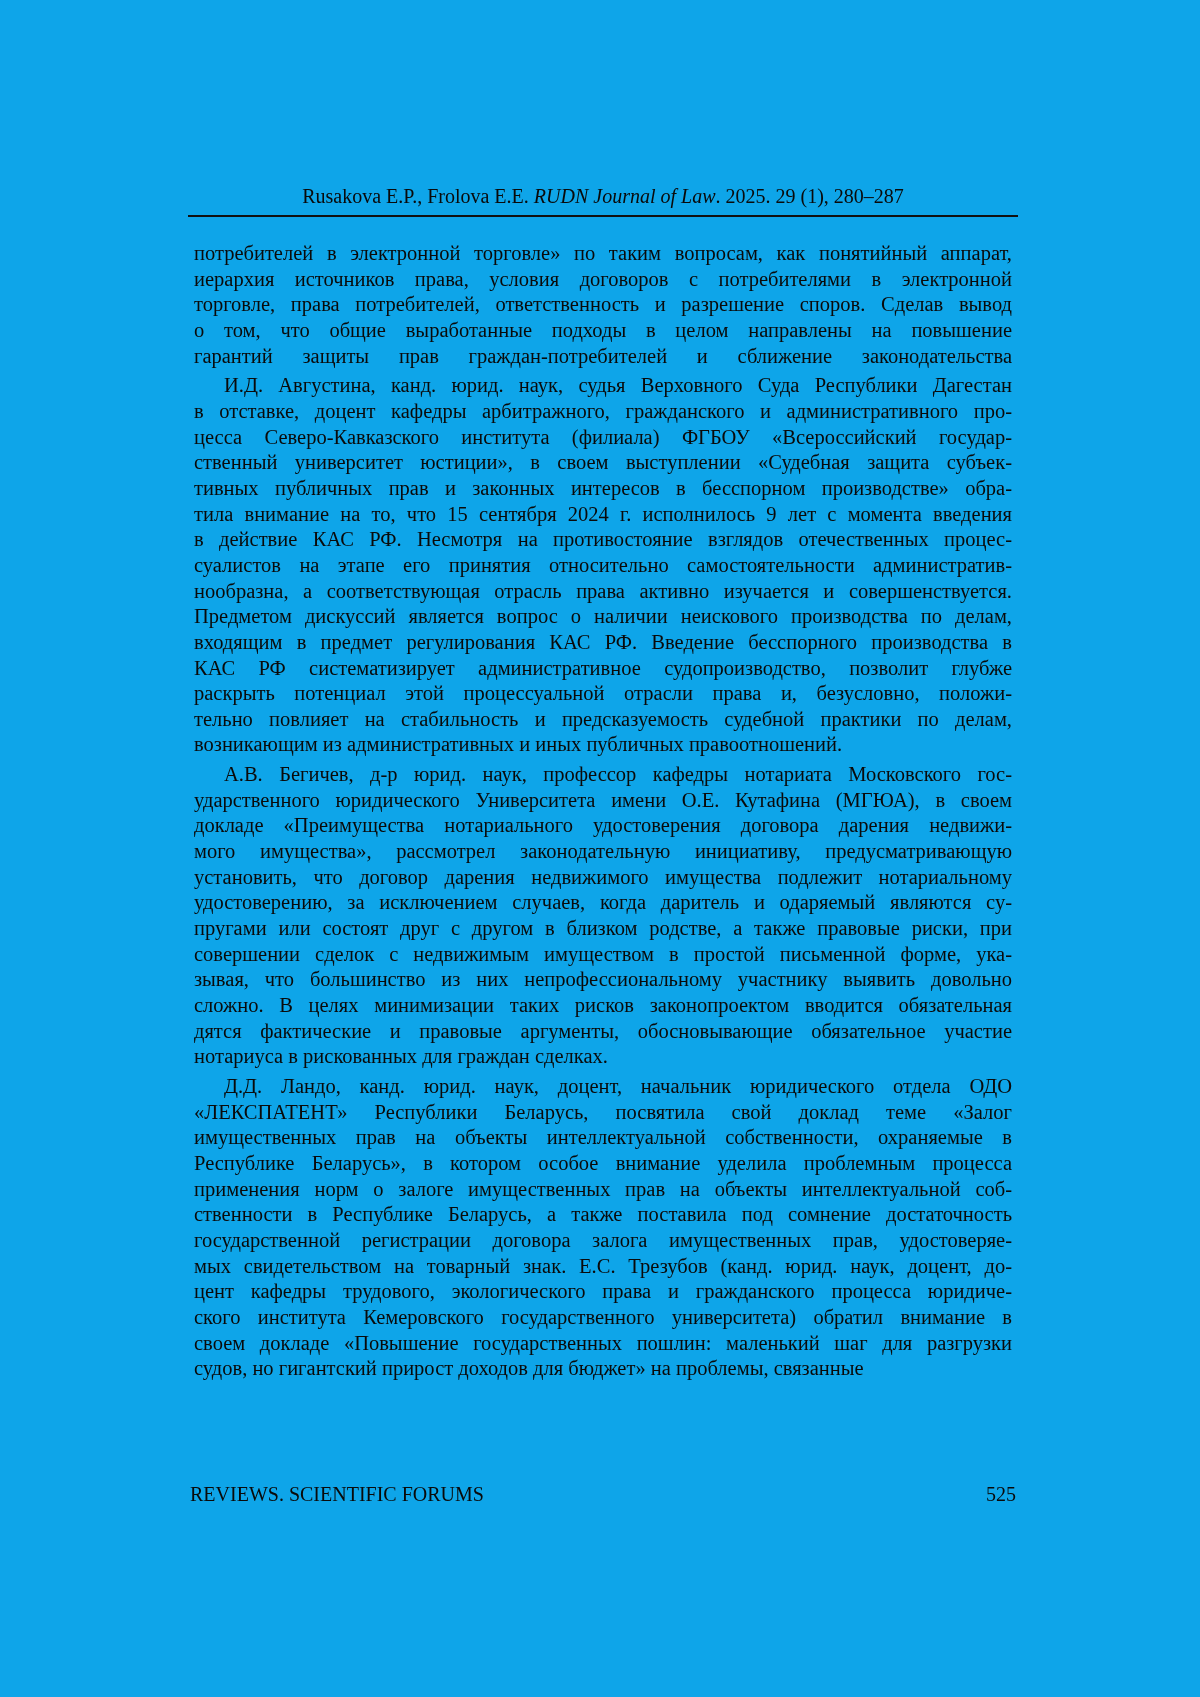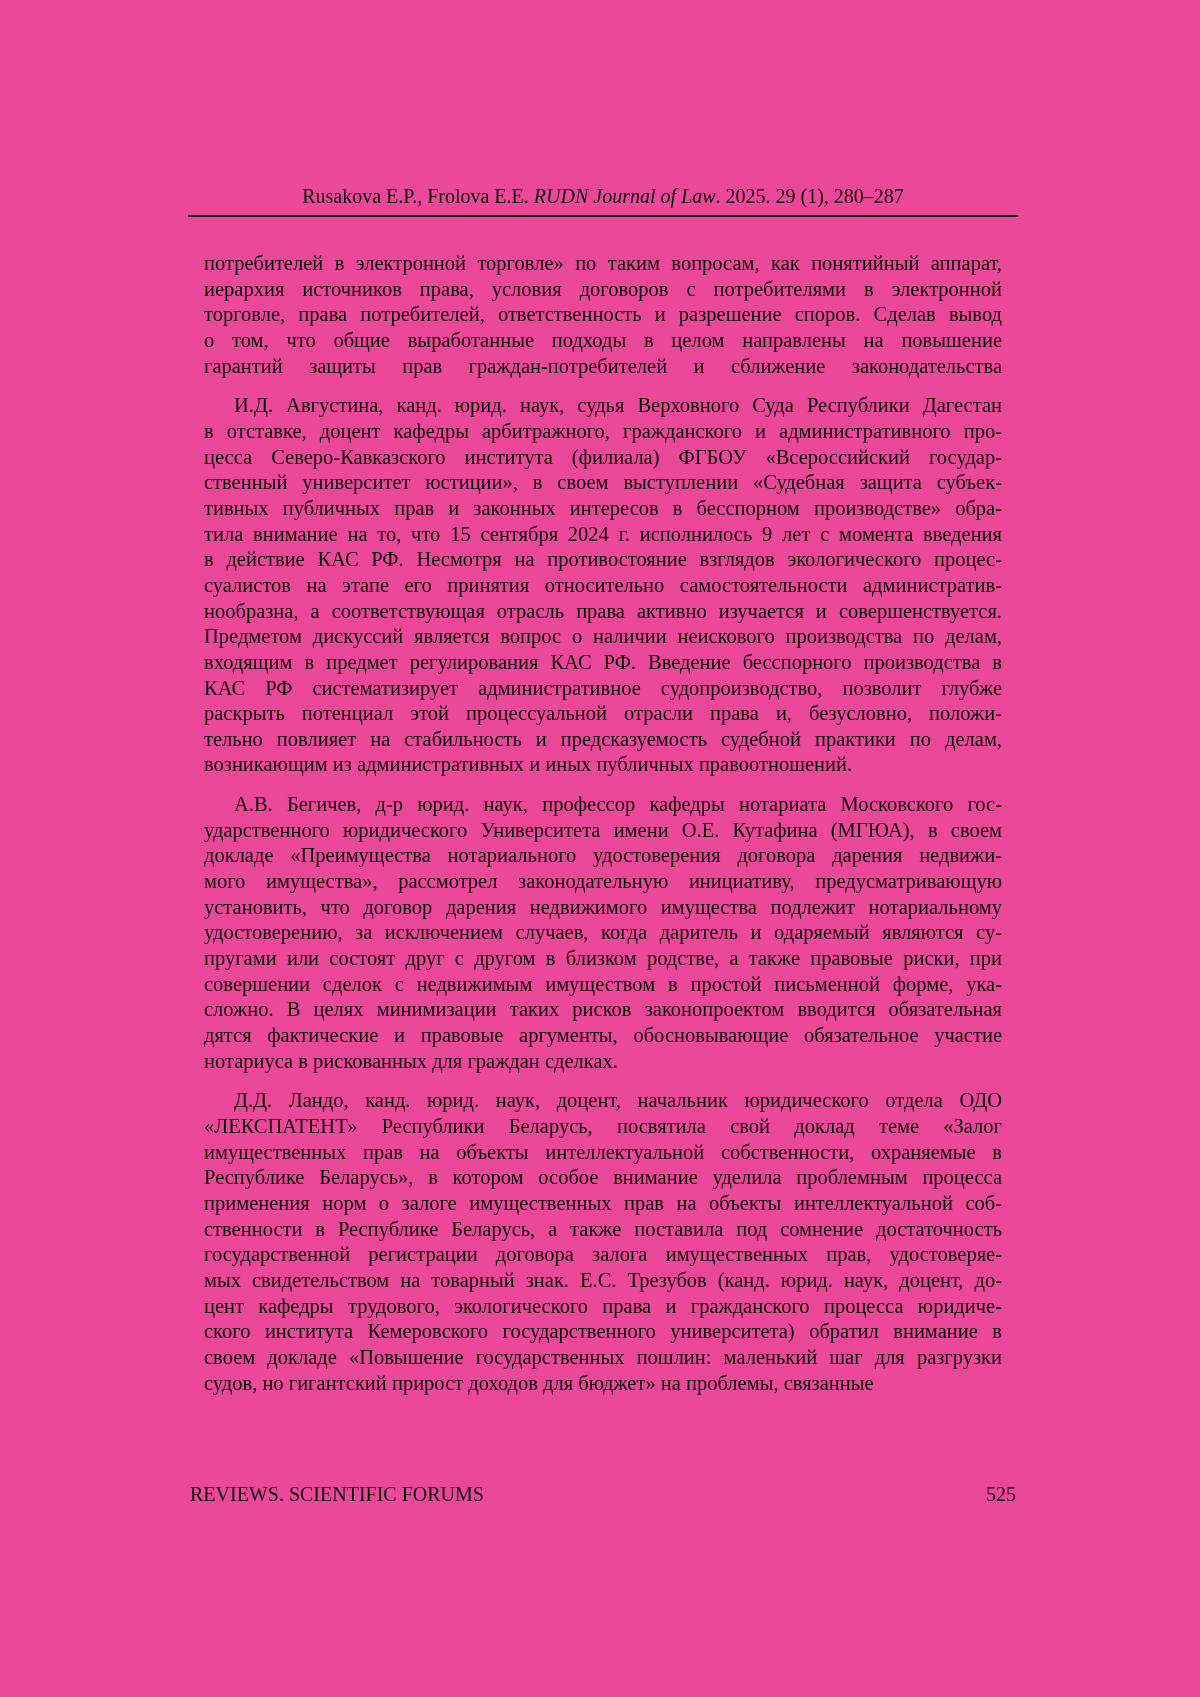--- a/index.html
+++ b/index.html
@@ -4,21 +4,21 @@
 <style>
   html, body {
     margin: 0;
     padding: 0;
     background: #ffffff;
   }
   .page {
     position: relative;
     width: 1200px;
     height: 1697px;
-    background: #ec4899;
+    background: #0ea5e9;
     font-family: "Liberation Serif", "DejaVu Serif", serif;
     color: #0a0a0a;
     overflow: hidden;
   }
   .running-header {
     position: absolute;
     left: 190px;
     top: 184px;
     width: 826px;
     text-align: center;
@@ -42,21 +42,21 @@
   }
   .body-text {
     position: absolute;
     left: 190px;
     top: 237px;
     width: 826px;
     font-size: 20.5px;
     line-height: 25.65px;
   }
   .paragraph {
-    margin: 14px;
+    margin: 4px;
     padding: 0;
   }
   .line {
     text-align: justify;
     text-align-last: justify;
     white-space: normal;
   }
   .line.lastline {
     text-align-last: left;
   }
@@ -94,39 +94,40 @@
           <div class="line">о том, что общие выработанные подходы в целом направлены на повышение</div>
           <div class="line">гарантий защиты прав граждан-потребителей и сближение законодательства</div>
         </div>
         <div class="paragraph">
           <div class="line indent">И.Д. Августина, канд. юрид. наук, судья Верховного Суда Республики Дагестан</div>
           <div class="line">в отставке, доцент кафедры арбитражного, гражданского и административного про-</div>
           <div class="line">цесса Северо-Кавказского института (филиала) ФГБОУ «Всероссийский государ-</div>
           <div class="line">ственный университет юстиции», в своем выступлении «Судебная защита субъек-</div>
           <div class="line">тивных публичных прав и законных интересов в бесспорном производстве» обра-</div>
           <div class="line">тила внимание на то, что 15 сентября 2024 г. исполнилось 9 лет с момента введения</div>
-          <div class="line">в действие КАС РФ. Несмотря на противостояние взглядов экологического процес-</div>
+          <div class="line">в действие КАС РФ. Несмотря на противостояние взглядов отечественных процес-</div>
           <div class="line">суалистов на этапе его принятия относительно самостоятельности административ-</div>
           <div class="line">нообразна, а соответствующая отрасль права активно изучается и совершенствуется.</div>
           <div class="line">Предметом дискуссий является вопрос о наличии неискового производства по делам,</div>
           <div class="line">входящим в предмет регулирования КАС РФ. Введение бесспорного производства в</div>
           <div class="line">КАС РФ систематизирует административное судопроизводство, позволит глубже</div>
           <div class="line">раскрыть потенциал этой процессуальной отрасли права и, безусловно, положи-</div>
           <div class="line">тельно повлияет на стабильность и предсказуемость судебной практики по делам,</div>
           <div class="line lastline">возникающим из административных и иных публичных правоотношений.</div>
         </div>
         <div class="paragraph">
           <div class="line indent">А.В. Бегичев, д-р юрид. наук, профессор кафедры нотариата Московского гос-</div>
           <div class="line">ударственного юридического Университета имени О.Е. Кутафина (МГЮА), в своем</div>
           <div class="line">докладе «Преимущества нотариального удостоверения договора дарения недвижи-</div>
           <div class="line">мого имущества», рассмотрел законодательную инициативу, предусматривающую</div>
           <div class="line">установить, что договор дарения недвижимого имущества подлежит нотариальному</div>
           <div class="line">удостоверению, за исключением случаев, когда даритель и одаряемый являются су-</div>
           <div class="line">пругами или состоят друг с другом в близком родстве, а также правовые риски, при</div>
           <div class="line">совершении сделок с недвижимым имуществом в простой письменной форме, ука-</div>
+          <div class="line">зывая, что большинство из них непрофессиональному участнику выявить довольно</div>
           <div class="line">сложно. В целях минимизации таких рисков законопроектом вводится обязательная</div>
           <div class="line">дятся фактические и правовые аргументы, обосновывающие обязательное участие</div>
           <div class="line lastline">нотариуса в рискованных для граждан сделках.</div>
         </div>
         <div class="paragraph">
           <div class="line indent">Д.Д. Ландо, канд. юрид. наук, доцент, начальник юридического отдела ОДО</div>
           <div class="line">«ЛЕКСПАТЕНТ» Республики Беларусь, посвятила свой доклад теме «Залог</div>
           <div class="line">имущественных прав на объекты интеллектуальной собственности, охраняемые в</div>
           <div class="line">Республике Беларусь», в котором особое внимание уделила проблемным процесса</div>
           <div class="line">применения норм о залоге имущественных прав на объекты интеллектуальной соб-</div>

